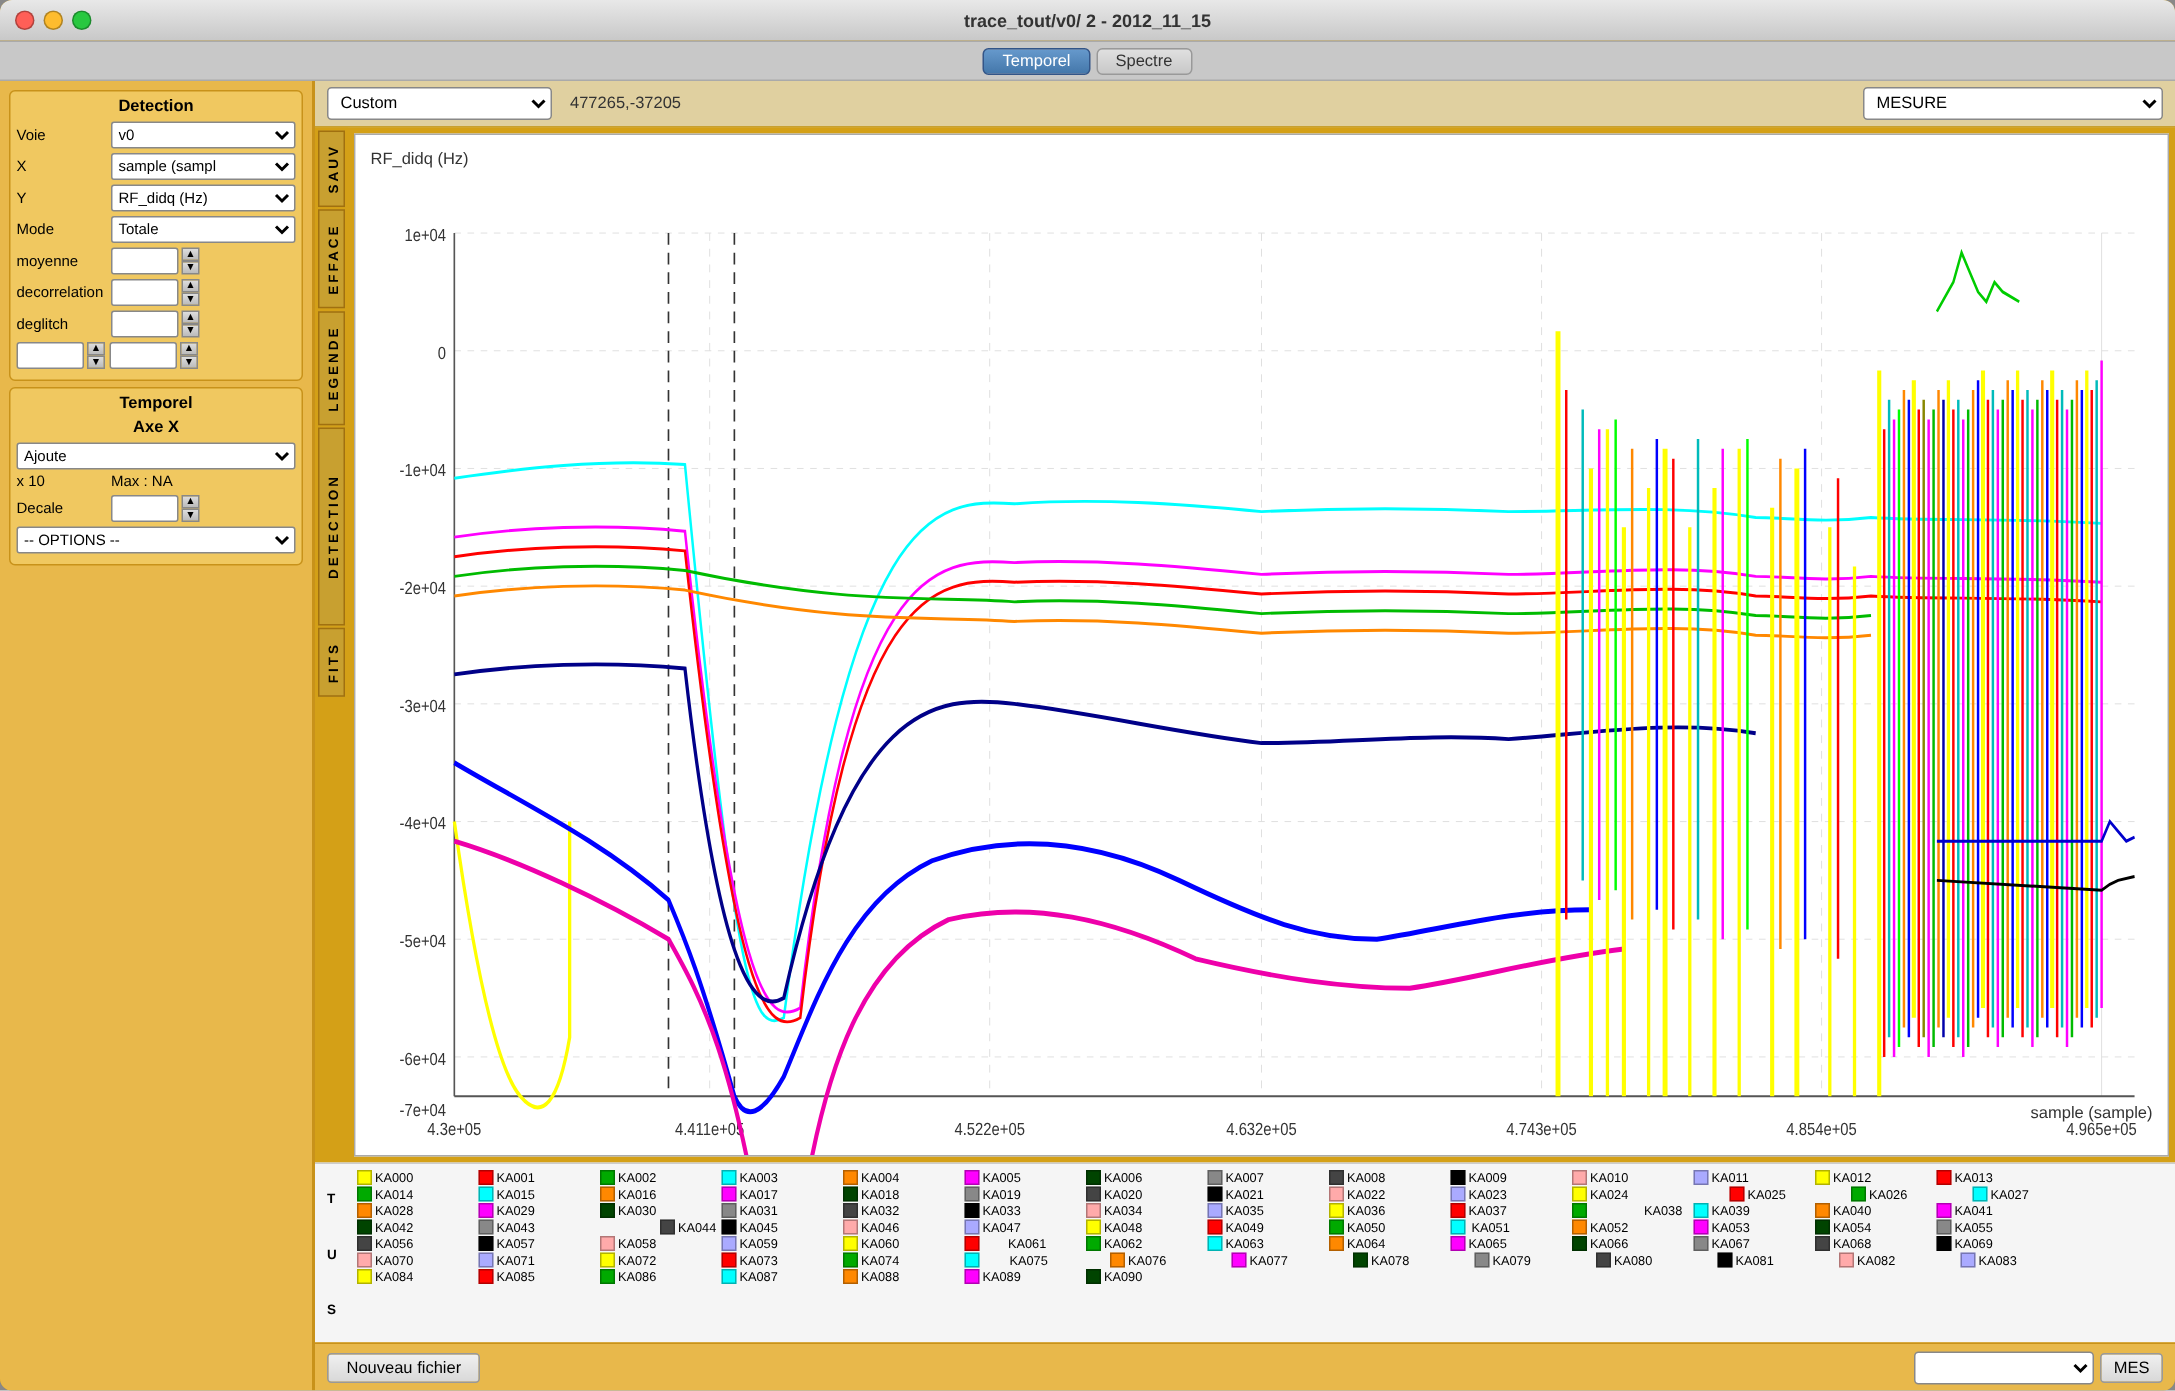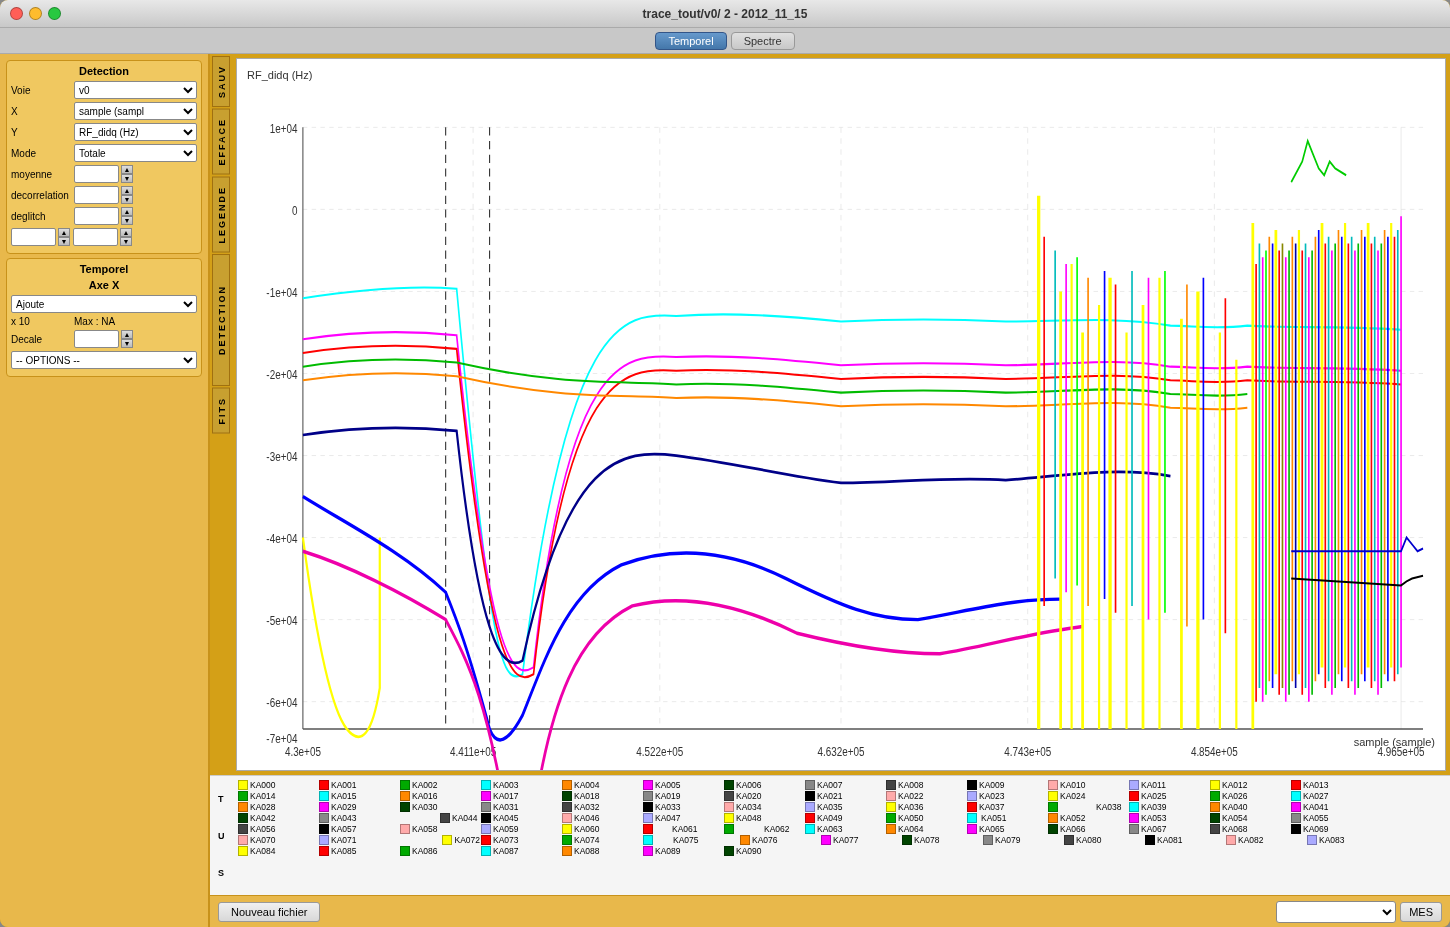--- a/index.html
+++ b/index.html
@@ -413,20 +413,29 @@
         <div class="form-row">
           <select class="form-select">
             <option>-- OPTIONS --</option>
           </select>
         </div>
       </div>
     </div>
 
     <div class="right-panel">
 
+      <div class="chart-toolbar">
+        <select class="chart-dropdown">
+          <option>Custom</option>
+        </select>
+        <span class="chart-coords">477265,-37205</span>
+        <select class="mesure-dropdown">
+          <option>MESURE</option>
+        </select>
+      </div>
 
       <div class="chart-area-wrapper">
 
         <div style="display:flex; flex-direction:column; width:22px; gap:2px; padding:2px; flex-shrink:0; background:#d4a017;">
           <div class="vertical-tab" style="font-size:9px; letter-spacing:2px; padding:8px 2px; background:#c8a030; border:1px solid #a07010; writing-mode:vertical-lr; transform:rotate(180deg);">SAUV</div>
           <div class="vertical-tab" style="font-size:9px; letter-spacing:2px; padding:8px 2px; background:#c8a030; border:1px solid #a07010; writing-mode:vertical-lr; transform:rotate(180deg);">EFFACE</div>
           <div class="vertical-tab" style="font-size:9px; letter-spacing:2px; padding:8px 2px; background:#c8a030; border:1px solid #a07010; writing-mode:vertical-lr; transform:rotate(180deg);">LEGENDE</div>
           <div class="vertical-tab" style="font-size:9px; letter-spacing:2px; padding:30px 2px; background:#c8a030; border:1px solid #a07010; writing-mode:vertical-lr; transform:rotate(180deg);">DETECTION</div>
           <div class="vertical-tab" style="font-size:9px; letter-spacing:2px; padding:8px 2px; background:#c8a030; border:1px solid #a07010; writing-mode:vertical-lr; transform:rotate(180deg);">FITS</div>
         </div>
@@ -679,21 +688,21 @@
               <span style="font-size: 8.5px; white-space: nowrap;">KA022</span>
             </div>
             <div style="display: flex; align-items: center; gap: 2px; width: 80px;">
               <div style="width: 10px; height: 10px; background: rgb(170, 170, 255); border: 1px solid rgba(0, 0, 0, 0.3); flex-shrink: 0;"></div>
               <span style="font-size: 8.5px; white-space: nowrap;">KA023</span>
             </div>
             <div style="display: flex; align-items: center; gap: 2px; width: 80px;">
               <div style="width: 10px; height: 10px; background: rgb(255, 255, 0); border: 1px solid rgba(0, 0, 0, 0.3); flex-shrink: 0;"></div>
               <span style="font-size: 8.5px; white-space: nowrap;">KA024</span>
             </div>
-            <div style="display: flex; align-items: center; gap: 2px; width: 80px;">
+            <div style="display: flex; align-items: center; gap: 2px; width: 80px; margin-left: 24px;">
               <div style="width: 10px; height: 10px; background: rgb(255, 0, 0); border: 1px solid rgba(0, 0, 0, 0.3); flex-shrink: 0;"></div>
               <span style="font-size: 8.5px; white-space: nowrap;">KA025</span>
             </div>
             <div style="display: flex; align-items: center; gap: 2px; width: 80px;">
               <div style="width: 10px; height: 10px; background: rgb(0, 170, 0); border: 1px solid rgba(0, 0, 0, 0.3); flex-shrink: 0;"></div>
               <span style="font-size: 8.5px; white-space: nowrap;">KA026</span>
             </div>
             <div style="display: flex; align-items: center; gap: 2px; width: 80px;">
               <div style="width: 10px; height: 10px; background: rgb(0, 255, 255); border: 1px solid rgba(0, 0, 0, 0.3); flex-shrink: 0;"></div>
               <span style="font-size: 8.5px; white-space: nowrap;">KA027</span>
@@ -829,21 +838,21 @@
             <div style="display: flex; align-items: center; gap: 2px; width: 80px;">
               <div style="width: 10px; height: 10px; background: rgb(255, 255, 0); border: 1px solid rgba(0, 0, 0, 0.3); flex-shrink: 0;"></div>
               <span style="font-size: 8.5px; white-space: nowrap;">KA060</span>
             </div>
             <div style="display: flex; align-items: center; gap: 2px; width: 80px;">
               <div style="width: 10px; height: 10px; background: rgb(255, 0, 0); border: 1px solid rgba(0, 0, 0, 0.3); flex-shrink: 0;"></div>
               <span style="font-size: 8.5px; white-space: nowrap; padding-left: 17px;">KA061</span>
             </div>
             <div style="display: flex; align-items: center; gap: 2px; width: 80px;">
               <div style="width: 10px; height: 10px; background: rgb(0, 170, 0); border: 1px solid rgba(0, 0, 0, 0.3); flex-shrink: 0;"></div>
-              <span style="font-size: 8.5px; white-space: nowrap; margin-left: 28px;">KA062</span>
+              <span style="font-size: 8.5px; white-space: nowrap;">KA062</span>
             </div>
             <div style="display: flex; align-items: center; gap: 2px; width: 80px;">
               <div style="width: 10px; height: 10px; background: rgb(0, 255, 255); border: 1px solid rgba(0, 0, 0, 0.3); flex-shrink: 0;"></div>
               <span style="font-size: 8.5px; white-space: nowrap;">KA063</span>
             </div>
             <div style="display: flex; align-items: center; gap: 2px; width: 80px;">
               <div style="width: 10px; height: 10px; background: rgb(255, 136, 0); border: 1px solid rgba(0, 0, 0, 0.3); flex-shrink: 0;"></div>
               <span style="font-size: 8.5px; white-space: nowrap;">KA064</span>
             </div>
             <div style="display: flex; align-items: center; gap: 2px; width: 80px;">
@@ -867,21 +876,21 @@
               <span style="font-size: 8.5px; white-space: nowrap;">KA069</span>
             </div>
             <div style="display: flex; align-items: center; gap: 2px; width: 80px;">
               <div style="width: 10px; height: 10px; background: rgb(255, 170, 170); border: 1px solid rgba(0, 0, 0, 0.3); flex-shrink: 0;"></div>
               <span style="font-size: 8.5px; white-space: nowrap;">KA070</span>
             </div>
             <div style="display: flex; align-items: center; gap: 2px; width: 80px;">
               <div style="width: 10px; height: 10px; background: rgb(170, 170, 255); border: 1px solid rgba(0, 0, 0, 0.3); flex-shrink: 0;"></div>
               <span style="font-size: 8.5px; white-space: nowrap;">KA071</span>
             </div>
-            <div style="display: flex; align-items: center; gap: 2px; width: 80px; justify-content: flex-end;">
+            <div style="display: flex; align-items: center; gap: 2px; width: 80px;">
               <div style="width: 10px; height: 10px; background: rgb(255, 255, 0); border: 1px solid rgba(0, 0, 0, 0.3); flex-shrink: 0;"></div>
               <span style="font-size: 8.5px; white-space: nowrap;">KA072</span>
             </div>
             <div style="display: flex; align-items: center; gap: 2px; width: 80px;">
               <div style="width: 10px; height: 10px; background: rgb(255, 0, 0); border: 1px solid rgba(0, 0, 0, 0.3); flex-shrink: 0;"></div>
               <span style="font-size: 8.5px; white-space: nowrap;">KA073</span>
             </div>
             <div style="display: flex; align-items: center; gap: 2px; width: 80px;">
               <div style="width: 10px; height: 10px; background: rgb(0, 170, 0); border: 1px solid rgba(0, 0, 0, 0.3); flex-shrink: 0;"></div>
               <span style="font-size: 8.5px; white-space: nowrap;">KA074</span>

